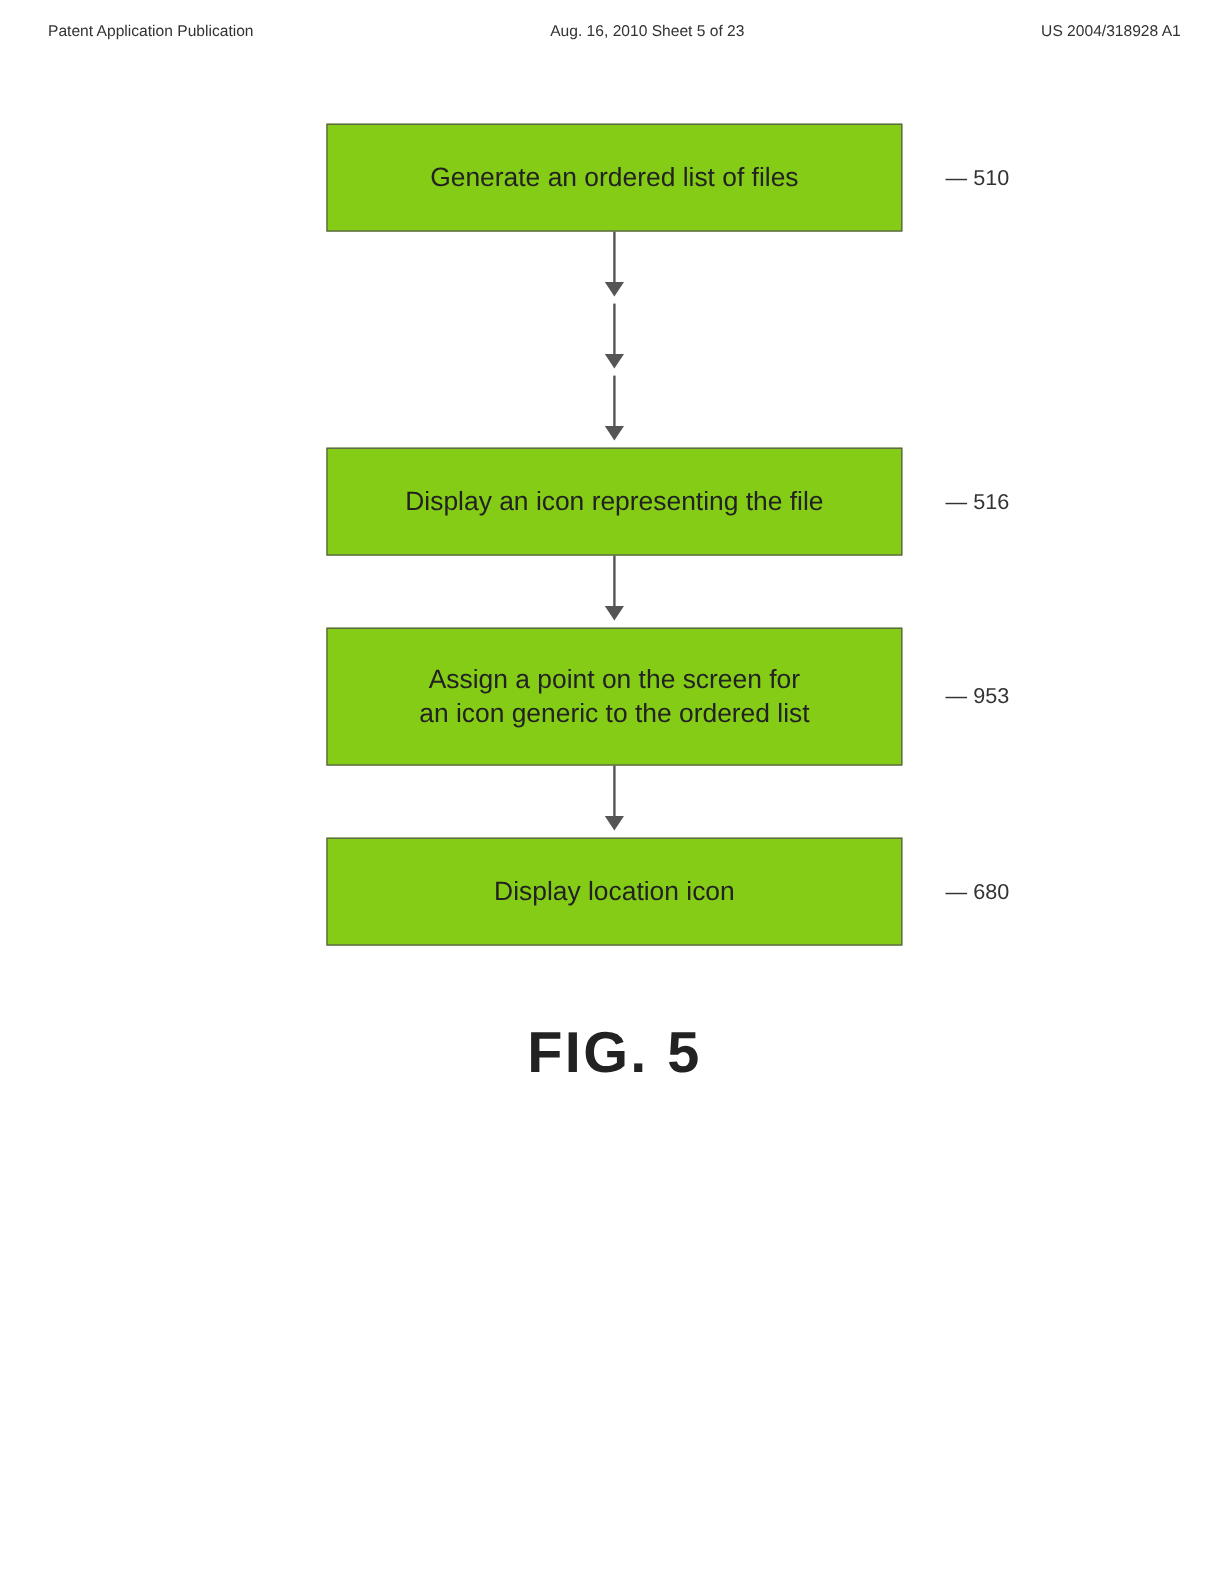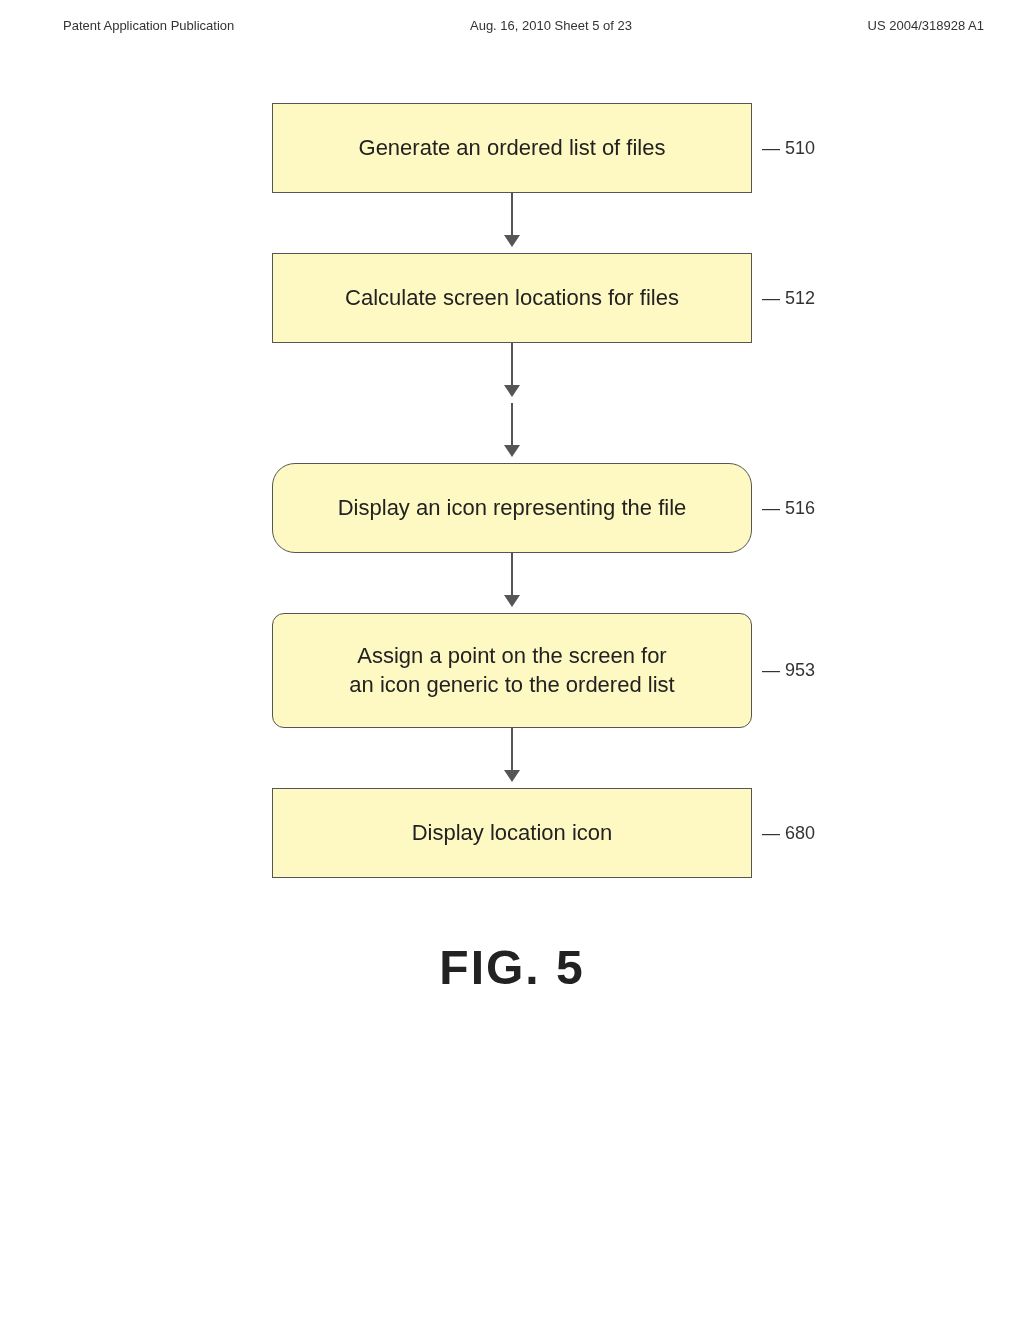--- a/index.html
+++ b/index.html
@@ -17,21 +17,20 @@
       overflow: hidden;
     }
 
     .header {
       display: flex;
       justify-content: space-between;
       padding: 18px 40px 10px 40px;
       font-size: 13px;
       color: #333;
       border-bottom: none;
-      margin-left: 23px;
     }
 
     .header-left {
       font-weight: normal;
     }
 
     .header-center {
       font-weight: normal;
     }
 
@@ -58,27 +57,27 @@
       width: 480px;
       min-height: 90px;
       border: 1.5px solid #555;
       display: flex;
       align-items: center;
       justify-content: center;
       text-align: center;
       font-size: 22px;
       color: #222;
       padding: 28px 20px;
-      background: #fef9c3;
+      background: #84cc16;
       line-height: 1.3;
     }
 
     .flow-label {
       position: absolute;
-      left: 490px;
+      left: 516px;
       font-size: 18px;
       color: #333;
       white-space: nowrap;
     }
 
     .flow-arrow {
       display: flex;
       flex-direction: column;
       align-items: center;
       height: 60px;
@@ -120,42 +119,38 @@
 
 <div class="diagram-area" id="diagram-container">
 <div class="flow-item">
       <div class="flow-box" style="white-space: pre-line;">Generate an ordered list of files</div>
       <span class="flow-label">— 510</span>
     </div>
     <div class="flow-arrow">
       <div class="arrow-line"></div>
       <div class="arrow-head"></div>
     </div>
-    <div class="flow-item">
-      <div class="flow-box" style="white-space: pre-line;">Calculate screen locations for files</div>
-      <span class="flow-label">— 512</span>
-    </div>
     <div class="flow-arrow">
       <div class="arrow-line"></div>
       <div class="arrow-head"></div>
     </div>
     <div class="flow-arrow">
       <div class="arrow-line"></div>
       <div class="arrow-head"></div>
     </div>
     <div class="flow-item">
-      <div class="flow-box" style="white-space: pre-line; border-radius: 23px;">Display an icon representing the file</div>
+      <div class="flow-box" style="white-space: pre-line;">Display an icon representing the file</div>
       <span class="flow-label">— 516</span>
     </div>
     <div class="flow-arrow">
       <div class="arrow-line"></div>
       <div class="arrow-head"></div>
     </div>
     <div class="flow-item">
-      <div class="flow-box" style="white-space: pre-line; border-radius: 12px;">Assign a point on the screen for
+      <div class="flow-box" style="white-space: pre-line;">Assign a point on the screen for
 an icon generic to the ordered list</div>
       <span class="flow-label">— 953</span>
     </div>
     <div class="flow-arrow">
       <div class="arrow-line"></div>
       <div class="arrow-head"></div>
     </div>
     <div class="flow-item">
       <div class="flow-box" style="white-space: pre-line;">Display location icon</div>
       <span class="flow-label">— 680</span>

